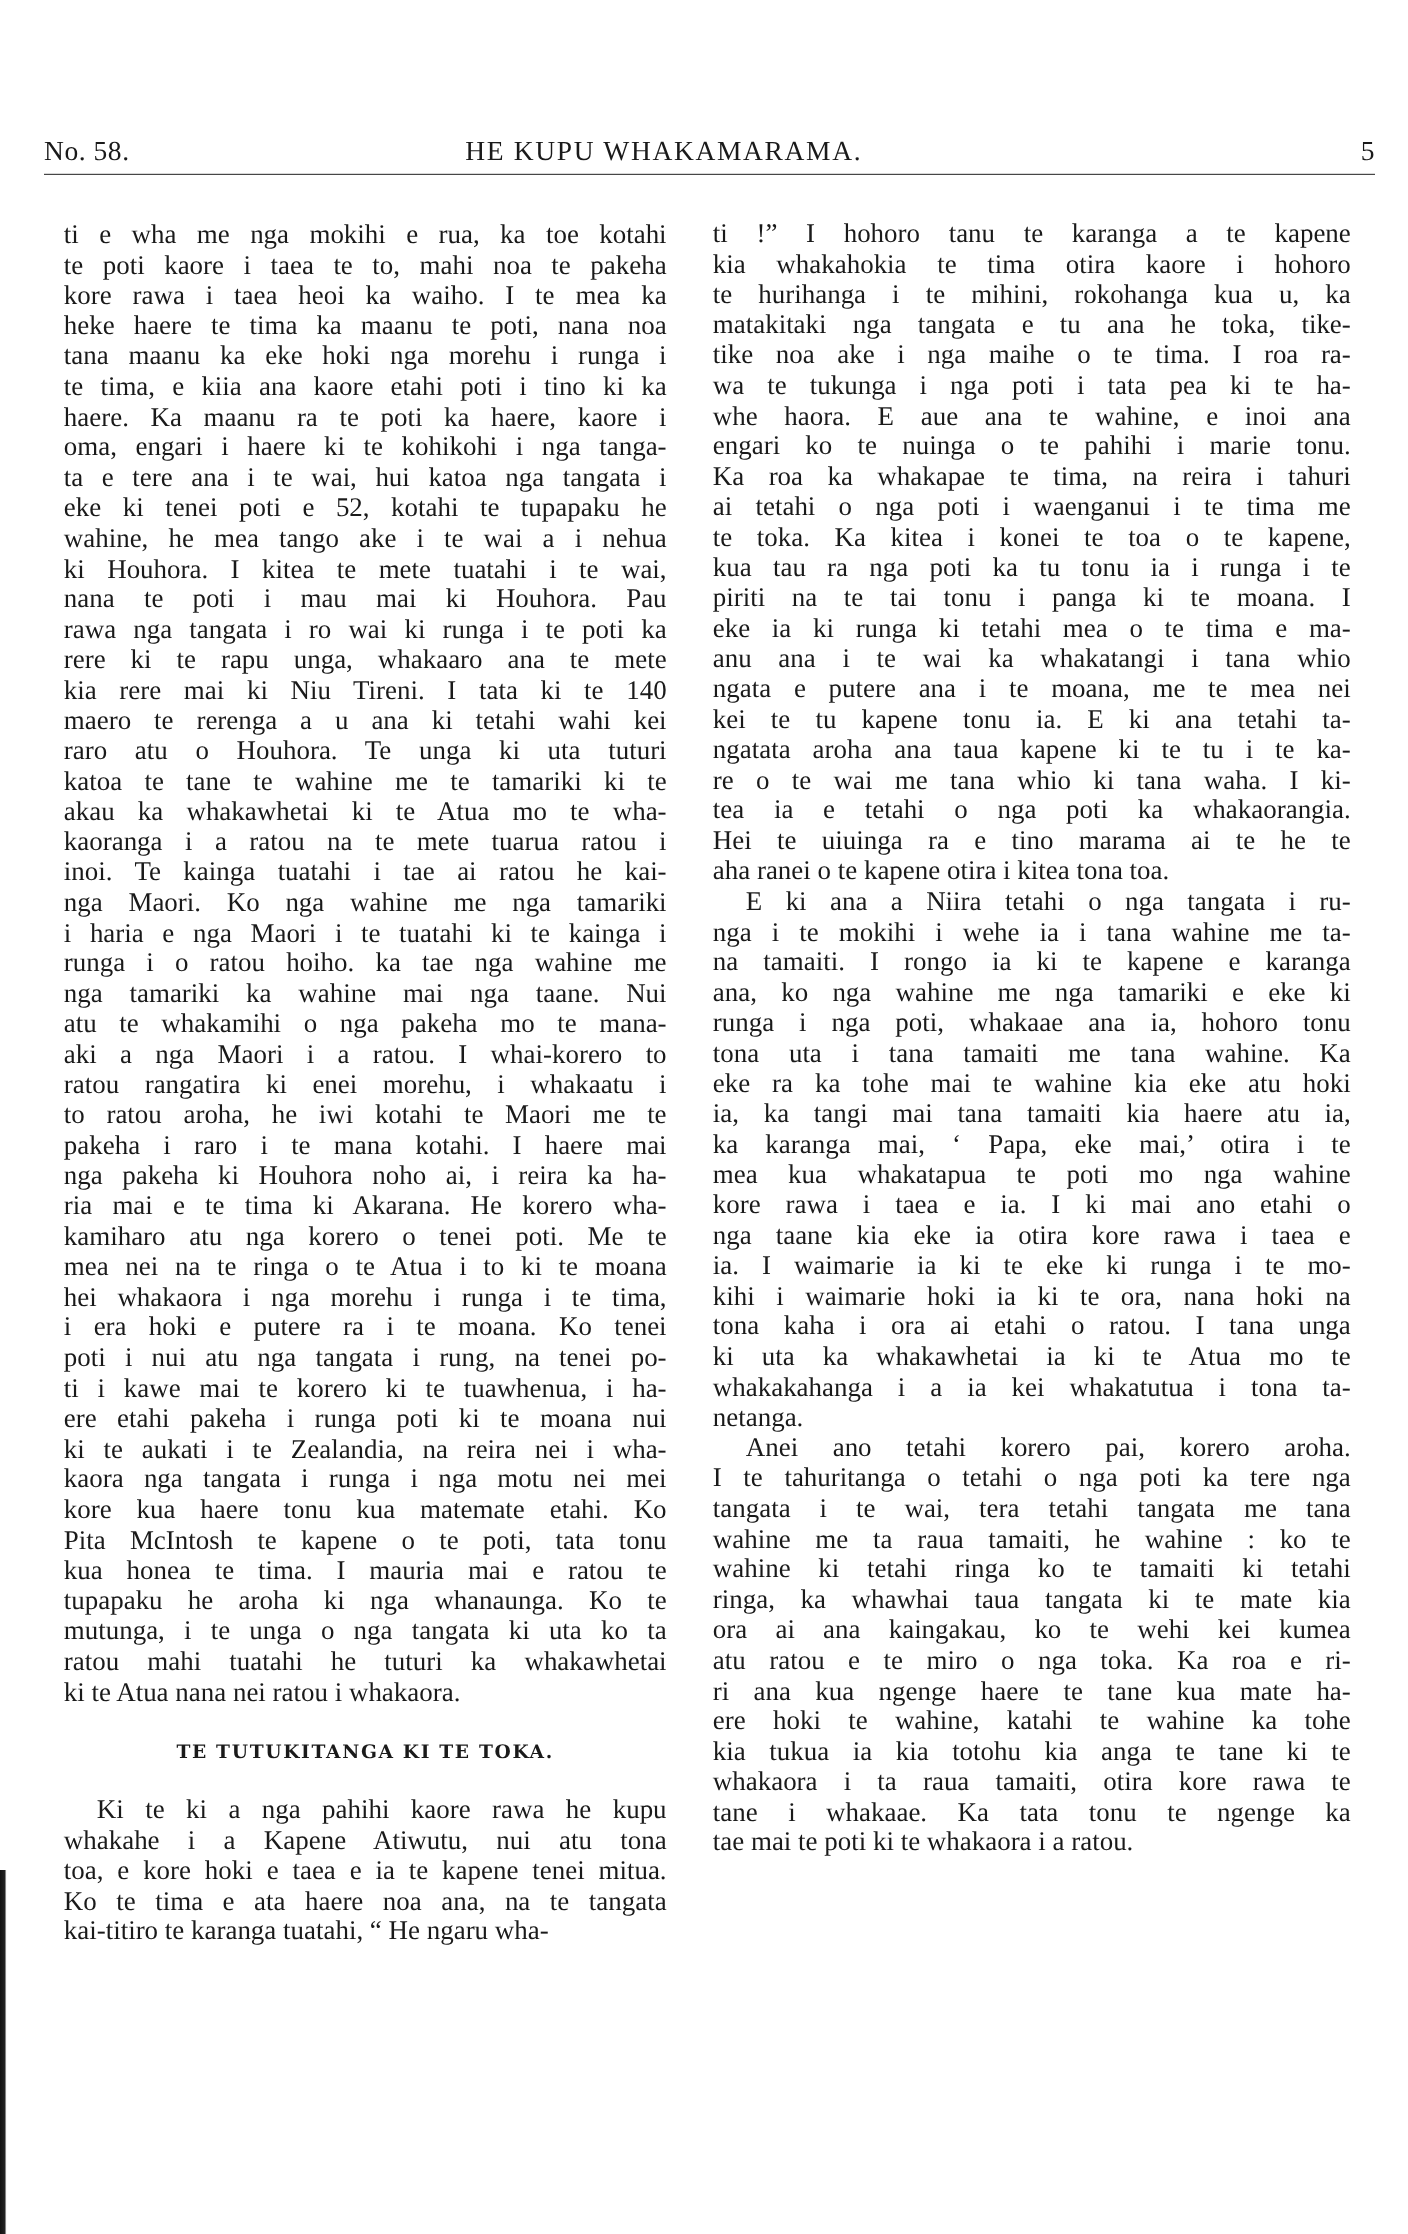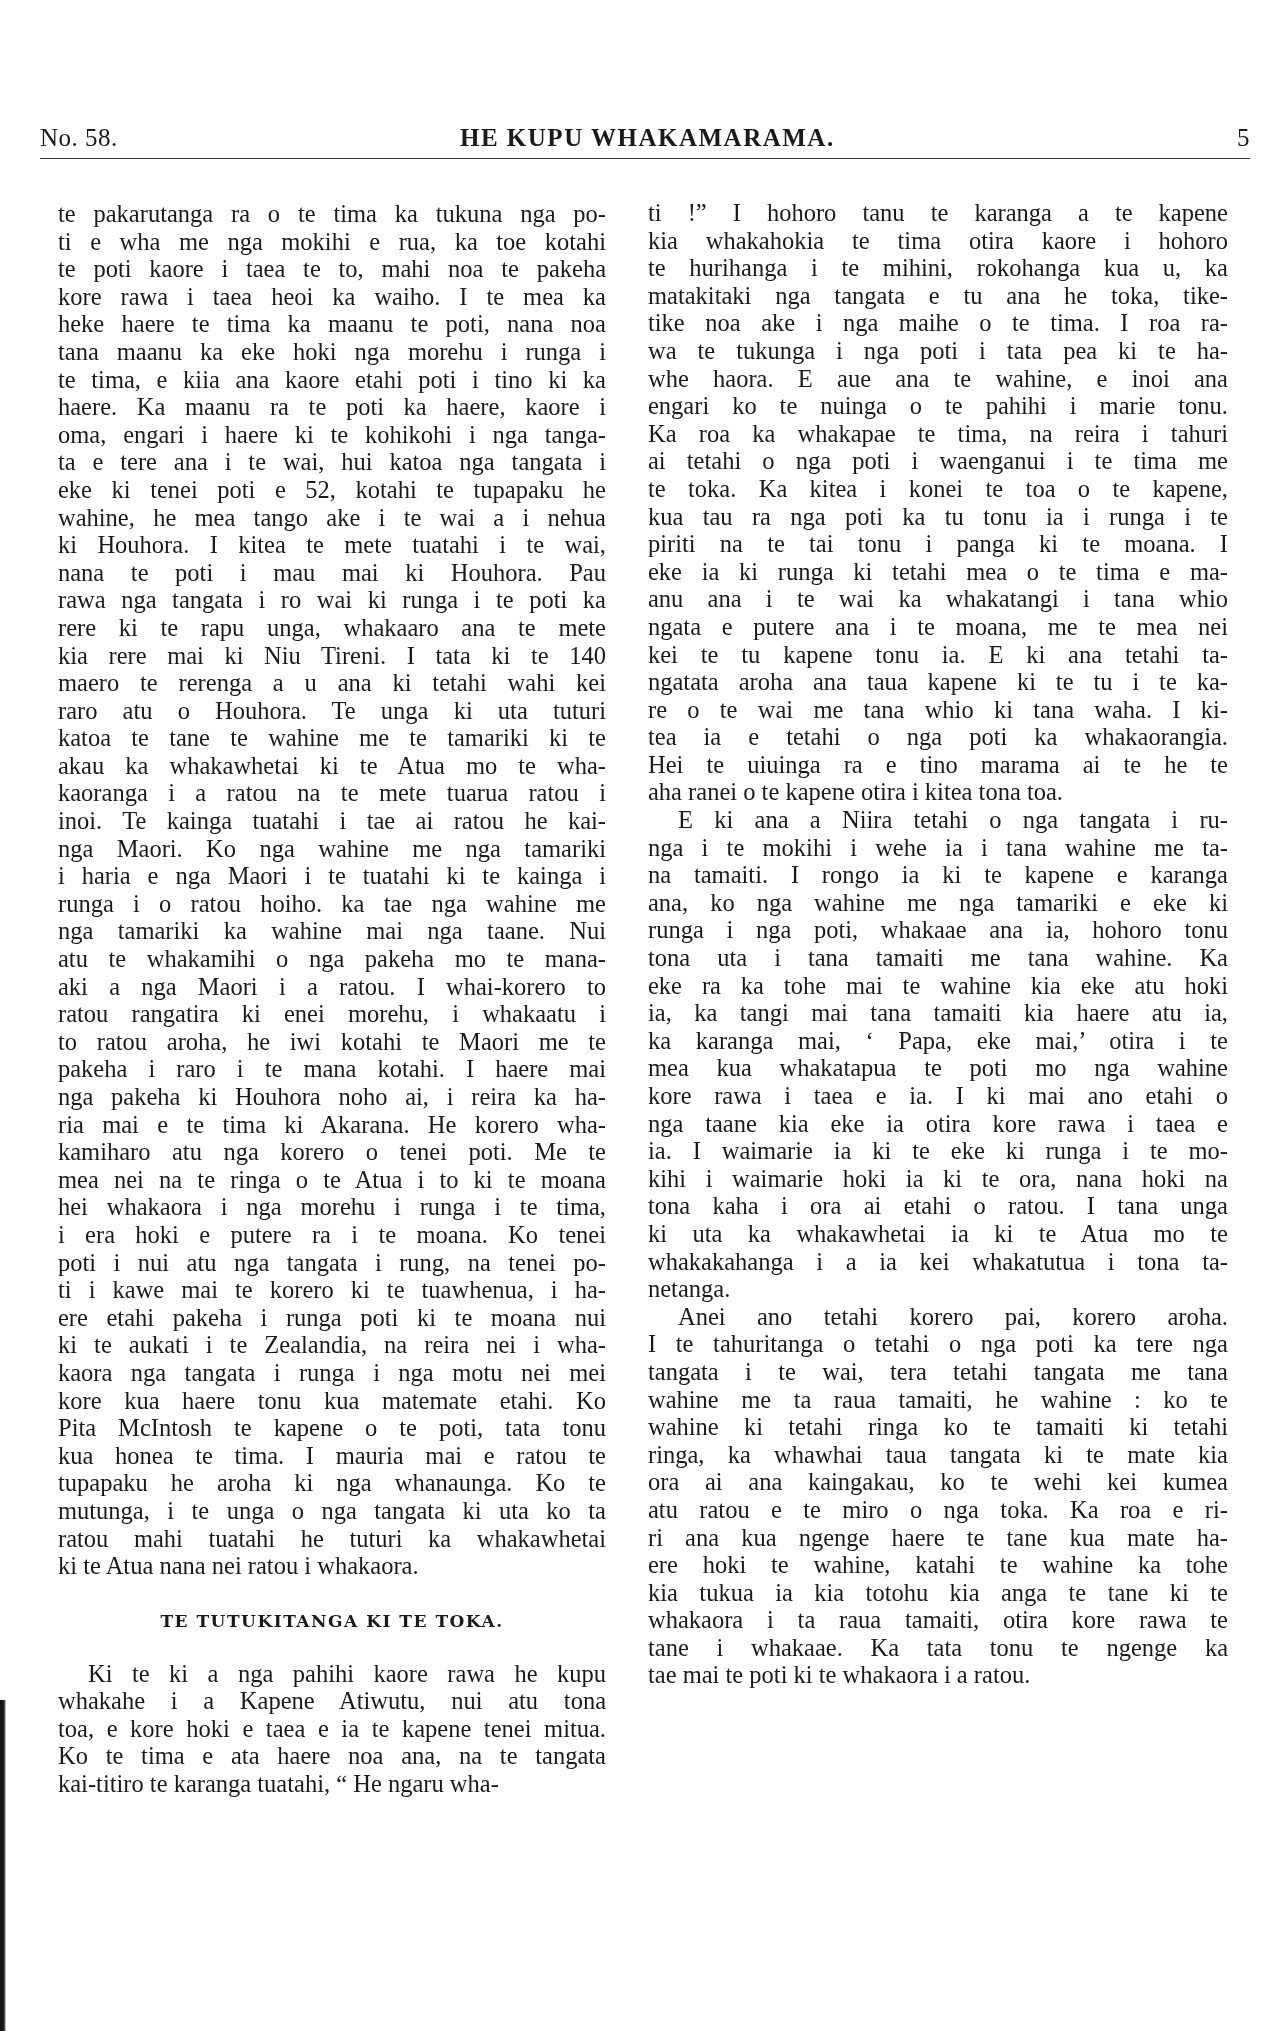--- a/index.html
+++ b/index.html
@@ -3,21 +3,21 @@
 <meta charset="utf-8">
 <style>
   html, body { margin: 0; padding: 0; background: #ffffff; }
   body { width: 1280px; height: 2031px; position: relative; overflow: hidden;
          font-family: "DejaVu Serif", "Liberation Serif", serif; color: #1a1a1a; }
   .scan-edge { position: absolute; left: 0; top: 1700px; width: 6px; height: 331px;
                background: linear-gradient(to right, #111 0%, #222 70%, rgba(0,0,0,0) 100%); }
   .header { position: absolute; left: 40px; top: 118px; width: 1210px; height: 40px;
             font-family: "Liberation Serif", serif; font-size: 25px; letter-spacing: 0.5px; }
   .header .no { position: absolute; left: 0; top: 6px; }
-  .header .title { position: absolute; left: 420px; top: 6px; letter-spacing: 1.5px; font-weight: bold; }
+  .header .title { position: absolute; left: 383px; top: 6px; letter-spacing: 1.5px; }
   .header .page { position: absolute; right: 0; top: 6px; }
   .rule { position: absolute; left: 40px; top: 158px; width: 1210px; height: 0;
           border-top: 1.5px solid #333; }
   .col { position: absolute; top: 200px; font-family: "Liberation Serif", serif;
          font-size: 24.5px; line-height: 27.6px; }
   .col.left { left: 58px; width: 548px; }
   .col.right { left: 648px; width: 580px; top: 199px; }
   .line { display: block; white-space: nowrap; text-align: justify; text-align-last: justify; height: 27.6px; }
   .line.last { text-align-last: left; }
   .indent { padding-left: 30px; }
@@ -31,21 +31,20 @@
 
 <div class="header">
   <span class="no">No. 58.</span>
   <span class="title">HE KUPU WHAKAMARAMA.</span>
   <span class="page">5</span>
 </div>
 <div class="rule"></div>
 
 <div class="col left">
   <div id="lp1">
-      <span class="line">te pakarutanga ra o te tima ka tukuna nga po-</span>
       <span class="line">ti e wha me nga mokihi e rua, ka toe kotahi</span>
       <span class="line">te poti kaore i taea te to, mahi noa te pakeha</span>
       <span class="line">kore rawa i taea heoi ka waiho.   I te mea ka</span>
       <span class="line">heke haere te tima ka maanu te poti, nana noa</span>
       <span class="line">tana maanu ka eke hoki nga morehu i runga i</span>
       <span class="line">te tima, e kiia ana kaore etahi poti i tino ki ka</span>
       <span class="line">haere.   Ka maanu ra te poti ka haere, kaore i</span>
       <span class="line">oma, engari i haere ki te kohikohi i nga tanga-</span>
       <span class="line">ta e tere ana i te wai, hui katoa nga tangata i</span>
       <span class="line">eke ki tenei poti e 52, kotahi te tupapaku he</span>

